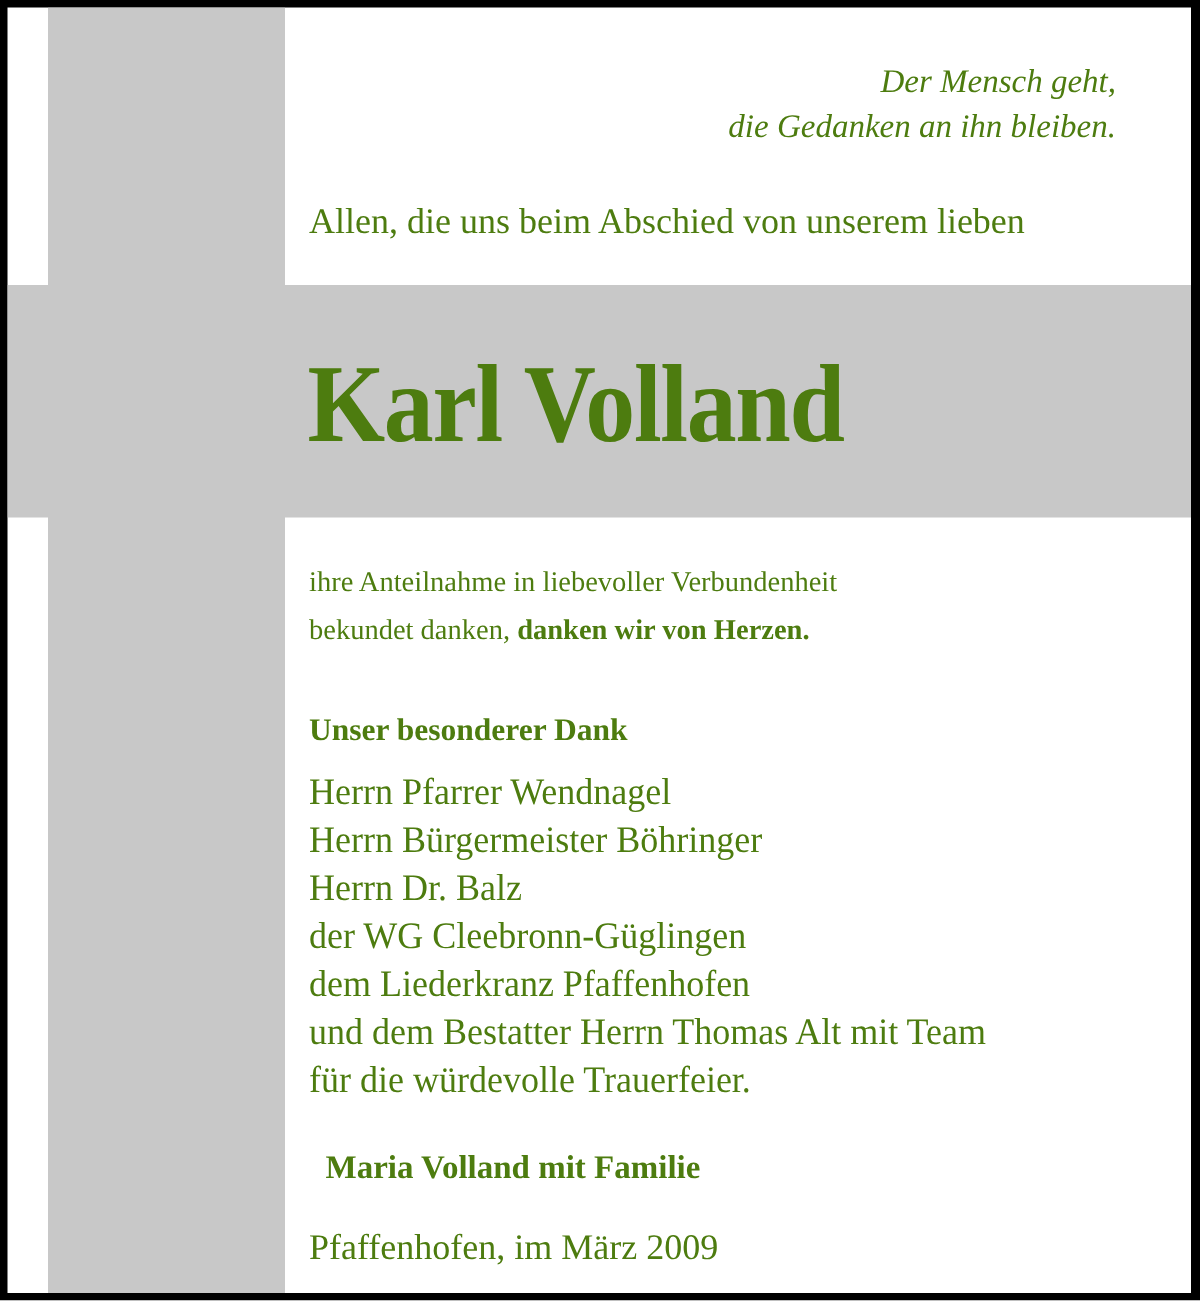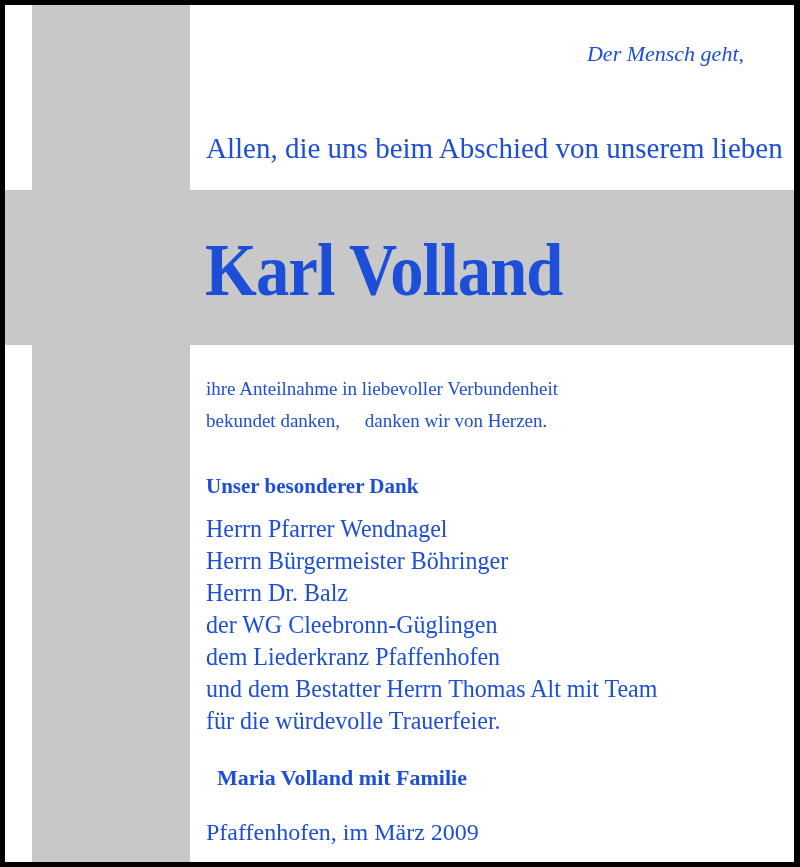--- a/index.html
+++ b/index.html
@@ -7,21 +7,21 @@
       position: relative;
       width: 800px;
       height: 867px;
       box-sizing: border-box;
       border: 5px solid #000000;
       border-right-width: 6px;
       border-bottom-width: 5px;
       background: #ffffff;
       overflow: hidden;
       font-family: "Liberation Serif", "DejaVu Serif", serif;
-      color: #1d4ed8;
+      color: #4d7c0f;
     }
     .cross-v {
       position: absolute;
       left: 27px;
       top: 0;
       width: 158px;
       height: 857px;
       background: #c8c8c8;
     }
     .cross-h {
@@ -38,21 +38,21 @@
       top: 34px;
       text-align: right;
       font-style: italic;
       font-size: 22px;
       line-height: 30px;
     }
     .intro {
       position: absolute;
       left: 201px;
       top: 128px;
-      font-size: 29px;
+      font-size: 24px;
       line-height: 30px;
       white-space: nowrap;
     }
     .name {
       position: absolute;
       left: 200px;
       top: 220px;
       font-size: 74px;
       font-weight: bold;
       line-height: 90px;
@@ -62,21 +62,21 @@
       transform-origin: left center;
     }
     .body-text {
       position: absolute;
       left: 201px;
       top: 368px;
       font-size: 19px;
       line-height: 32px;
       white-space: nowrap;
     }
-    .body-text .strong { font-weight: normal; margin-left: 20px; }
+    .body-text .strong { font-weight: bold; }
     .dank-head {
       position: absolute;
       left: 201px;
       top: 465px;
       font-size: 21px;
       font-weight: bold;
       line-height: 32px;
       white-space: nowrap;
     }
     .dank-list {
@@ -112,20 +112,21 @@
   </style>
 </head>
 <body>
 
 <div class="card">
   <div class="cross-v"></div>
   <div class="cross-h"></div>
 
   <div class="motto">
     <div>Der Mensch geht,</div>
+    <div>die Gedanken an ihn bleiben.</div>
   </div>
 
   <div class="intro">Allen, die uns beim Abschied von unserem lieben</div>
 
   <div class="name">Karl Volland</div>
 
   <div class="body-text">
     <div>ihre Anteilnahme in liebevoller Verbundenheit</div>
     <div><span>bekundet danken, </span><span class="strong">danken wir von Herzen.</span></div>
   </div>

